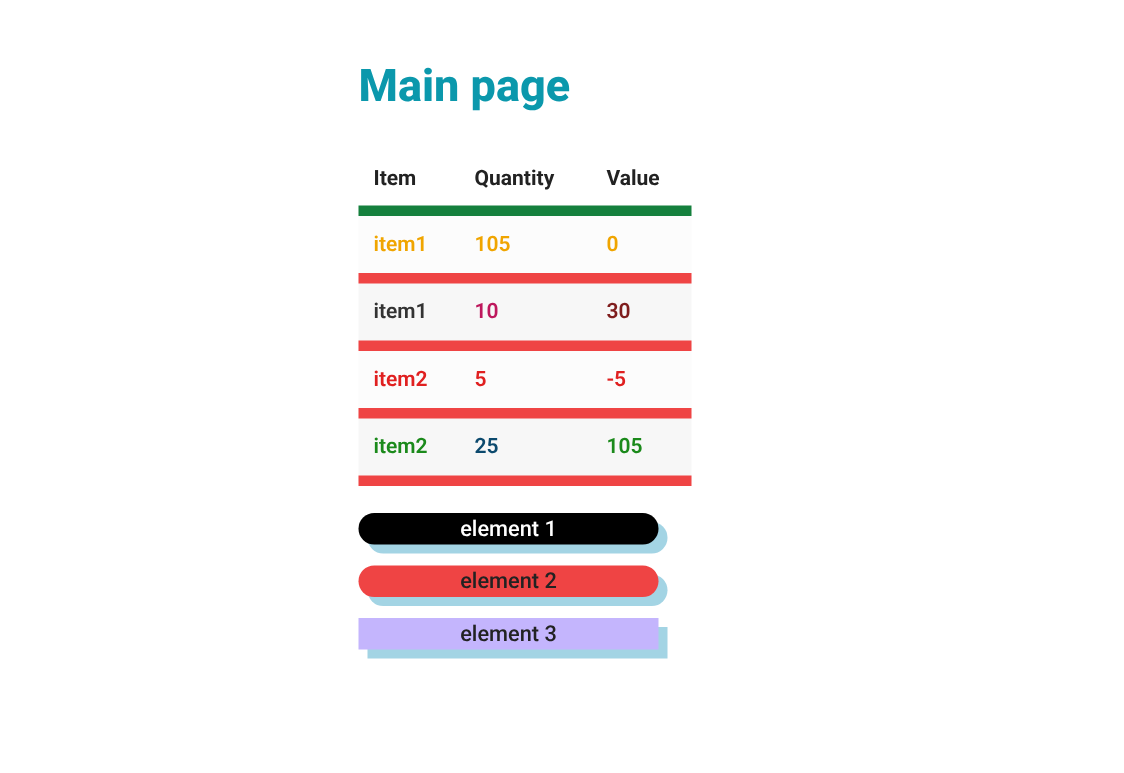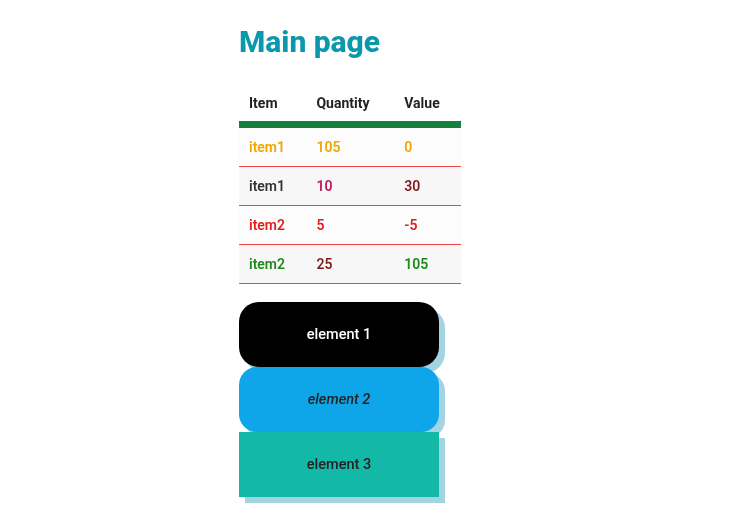--- a/index.html
+++ b/index.html
@@ -13,73 +13,72 @@
       overflow: hidden;
     }
     .container {
       padding-left: 239px;
       padding-top: 24px;
     }
     h1.page-title {
       color: #0b98ac;
       font-size: 30px;
       font-weight: 800;
-      margin: 0 0 26px 0;
+      margin: 16px 0 26px 0;
     }
     table.data {
       border-collapse: collapse;
       width: 222px;
       font-size: 14px;
     }
     table.data th {
       text-align: left;
       font-weight: 700;
       color: #222;
       padding: 10px 10px;
       border-bottom: 7px solid #15803d;
     }
     table.data td {
       padding: 11px 10px;
-      border-bottom: 1px solid #ef4444;
+      border-bottom: 7px solid #ef4444;
       font-weight: 600;
     }
     table.data tbody tr:nth-child(even) {
       background: #f7f7f7;
     }
     table.data tbody tr:nth-child(odd) {
       background: #fcfcfc;
     }
     .btn-stack {
       margin-top: 18px;
       width: 200px;
     }
     .elbtn {
       position: relative;
       border-radius: 20px;
-      padding: 24px 0;
+      padding: 2px 0;
       text-align: center;
       font-size: 14.5px;
       font-weight: 500;
-      margin-bottom: 0;
+      margin-bottom: 14px;
       cursor: pointer;
       box-shadow: 6px 6px 0 #a3d4e4;
     }
     .elbtn.dark {
       background: #000000;
       color: #ffffff;
     }
     .elbtn.light {
-      background: #0ea5e9;
+      background: #ef4444;
       color: #222222;
       box-shadow: 6px 6px 0 #a3d4e4;
       border-radius: 18px;
-      font-style: italic;
     }
     .elbtn.square {
-      background: #14b8a6;
+      background: #c4b5fd;
       color: #222222;
       border-radius: 0;
       box-shadow: 6px 6px 0 #a3d4e4;
     }
   </style>
 </head>
 <body>
 
 <div class="container">
   <h1 class="page-title">Main page</h1>
@@ -103,21 +102,21 @@
           <td style="color: #be185d;">10</td>
           <td style="color: #7f1d1d;">30</td>
         </tr>
         <tr>
           <td style="color: rgb(224, 32, 32);">item2</td>
           <td style="color: rgb(224, 32, 32);">5</td>
           <td style="color: rgb(224, 32, 32);">-5</td>
         </tr>
         <tr>
           <td style="color: rgb(27, 138, 27);">item2</td>
-          <td style="color: #7f1d1d;">25</td>
+          <td style="color: #0c4a6e;">25</td>
           <td style="color: rgb(27, 138, 27);">105</td>
         </tr>
       </tbody>
   </table>
 
   <div class="btn-stack" id="btns">
       <div class="elbtn dark">element 1</div>
       <div class="elbtn light">element 2</div>
       <div class="elbtn square">element 3</div>
     </div>

